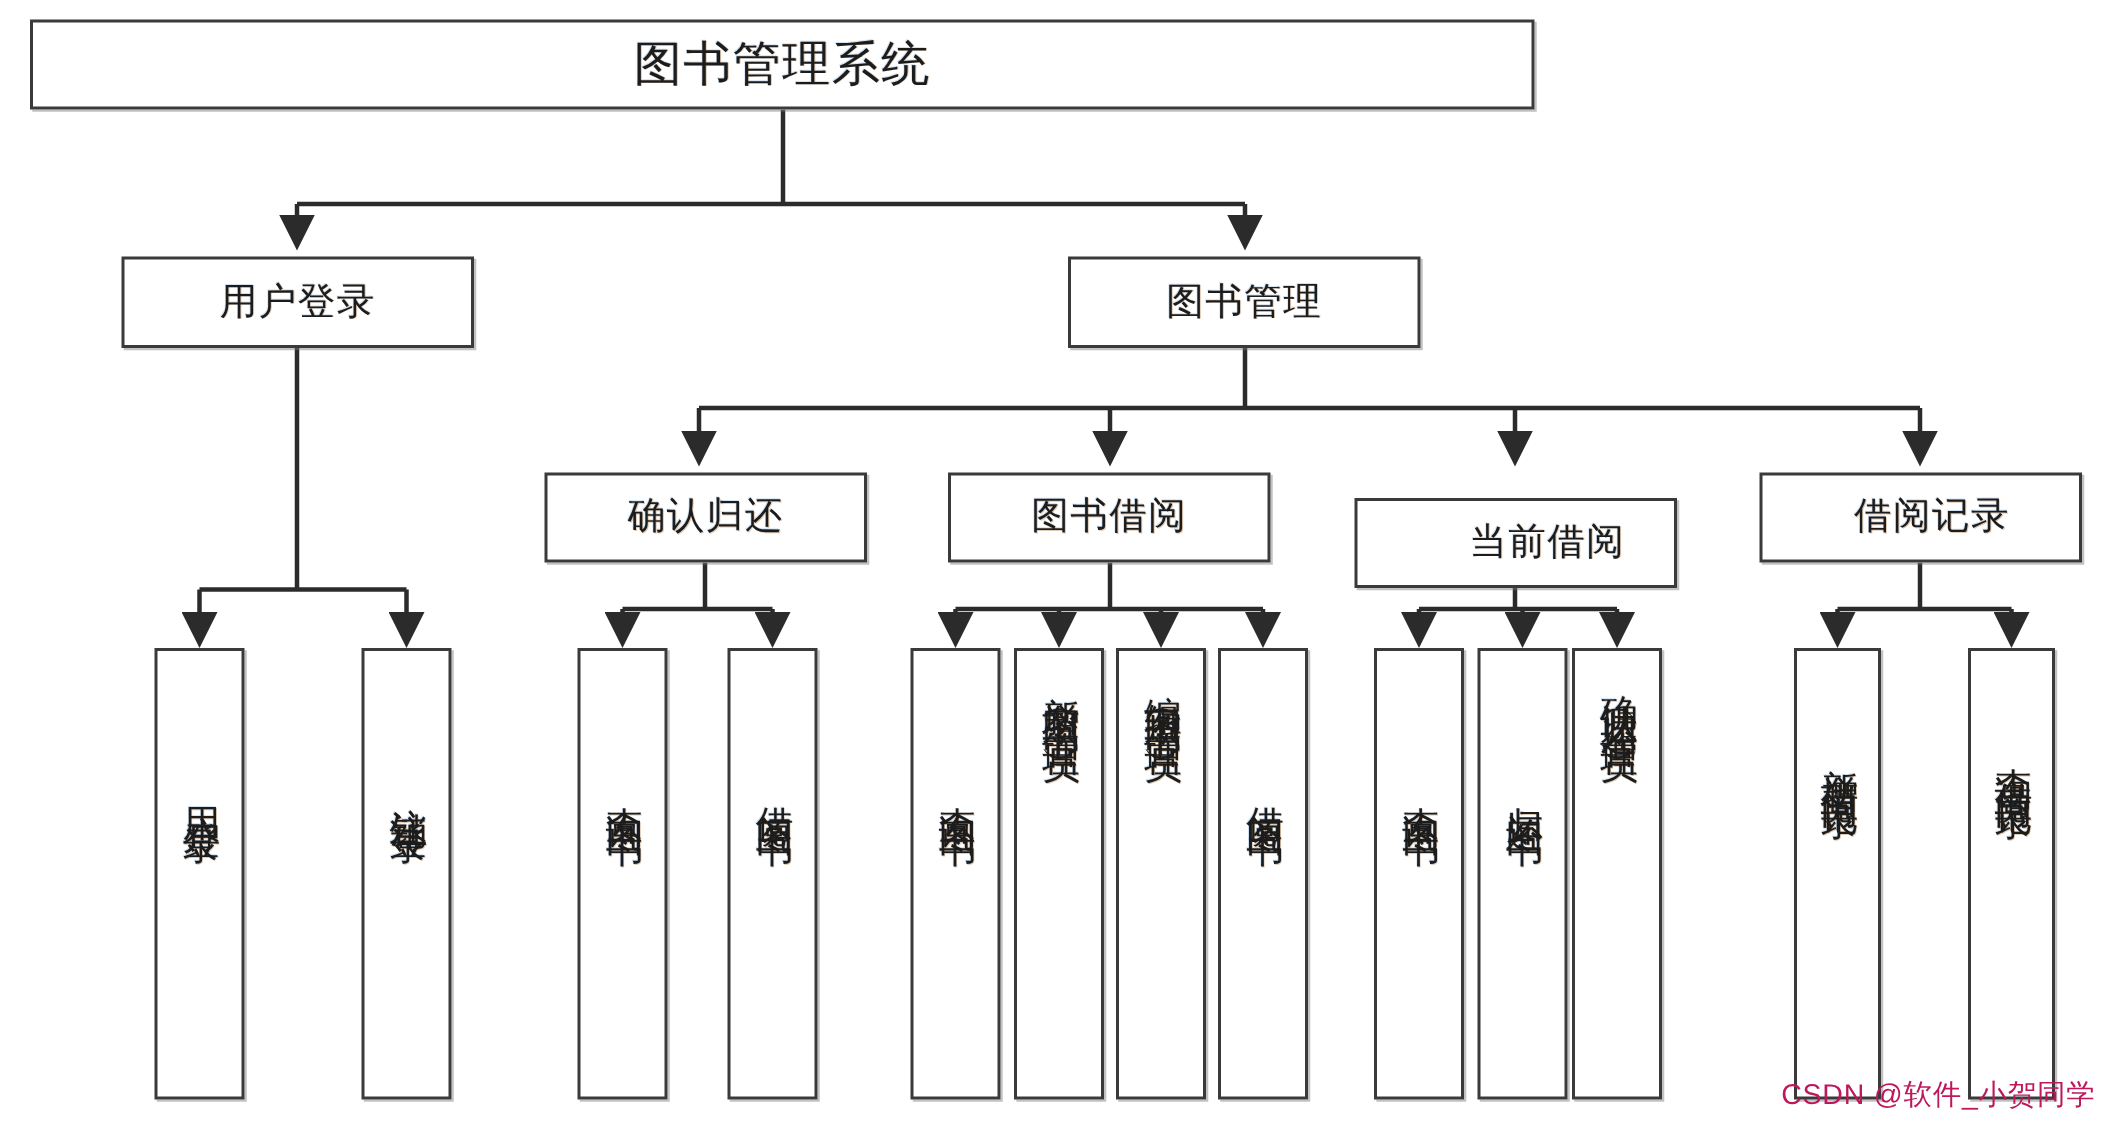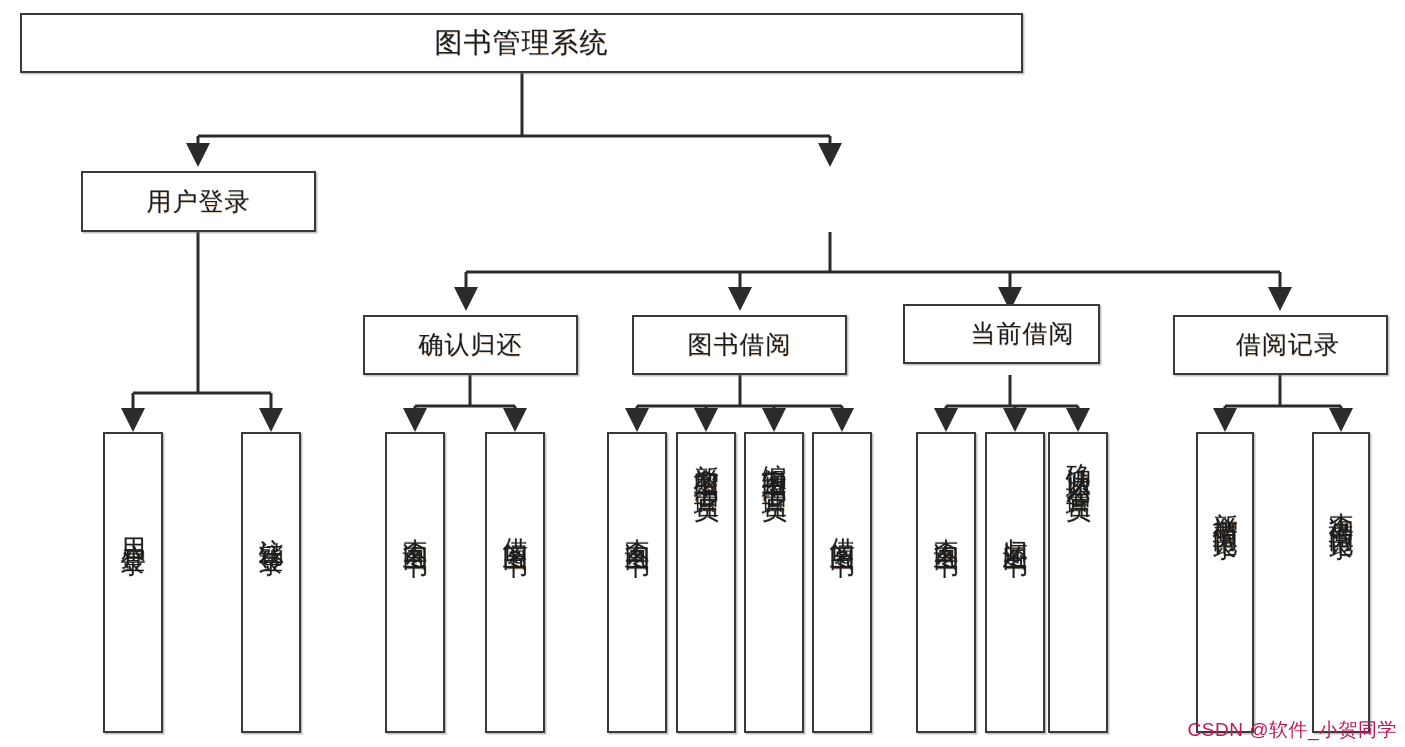--- a/index.html
+++ b/index.html
@@ -39,21 +39,21 @@
     line-height: 1.18;
     white-space: nowrap;
     text-shadow: 0.6px 0.6px 0 rgba(200,160,120,0.55),
                  -0.5px -0.5px 0 rgba(150,190,230,0.45);
   }
   
   .node.horiz .label {
     font-size: 25px;
     letter-spacing: 1px;
   }
-  .node.root .label { font-size: 28px; font-family: Liberation Serif, serif; }
+  .node.root .label { font-size: 32px; font-family: Liberation Serif, serif; }
   
   .node.vert {
     align-items: flex-start;
     justify-content: center;
     padding-top: 6px;
   }
   .node.vert .label {
     writing-mode: vertical-rl;
     text-orientation: upright;
     font-size: 25px;
@@ -128,28 +128,31 @@
     </g>
   </svg>
 
   <div class="node horiz root" style="left:20px; top:13px; width:1003px; height:60px;">
     <span class="label">图书管理系统</span>
   </div>
 
   <div class="node horiz" style="left:81px; top:171px; width:235px; height:61px;">
     <span class="label">用户登录</span>
   </div>
+  <div class="node horiz" style="left:712px; top:171px; width:235px; height:61px;">
+    <span class="label">图书管理</span>
+  </div>
 
   <div class="node horiz" style="left:363px; top:315px; width:215px; height:60px;">
     <span class="label">确认归还</span>
   </div>
   <div class="node horiz" style="left:632px; top:315px; width:215px; height:60px;">
     <span class="label">图书借阅</span>
   </div>
-  <div class="node horiz" style="left:903px; top:304px; width:197px; height:60px;padding-left:42px;">
+  <div class="node horiz" style="left:903px; top:332px; width:215px; height:60px;padding-left:42px;">
     <span class="label">当前借阅</span>
   </div>
   <div class="node horiz" style="left:1173px; top:315px; width:215px; height:60px;padding-left:15px;">
     <span class="label">借阅记录</span>
   </div>
 
   <div class="node vert mid" style="left:103px; top:432px; width:60px; height:301px;">
     <span class="label">用户登录</span>
   </div>
   <div class="node vert mid" style="left:241px; top:432px; width:60px; height:301px;">

